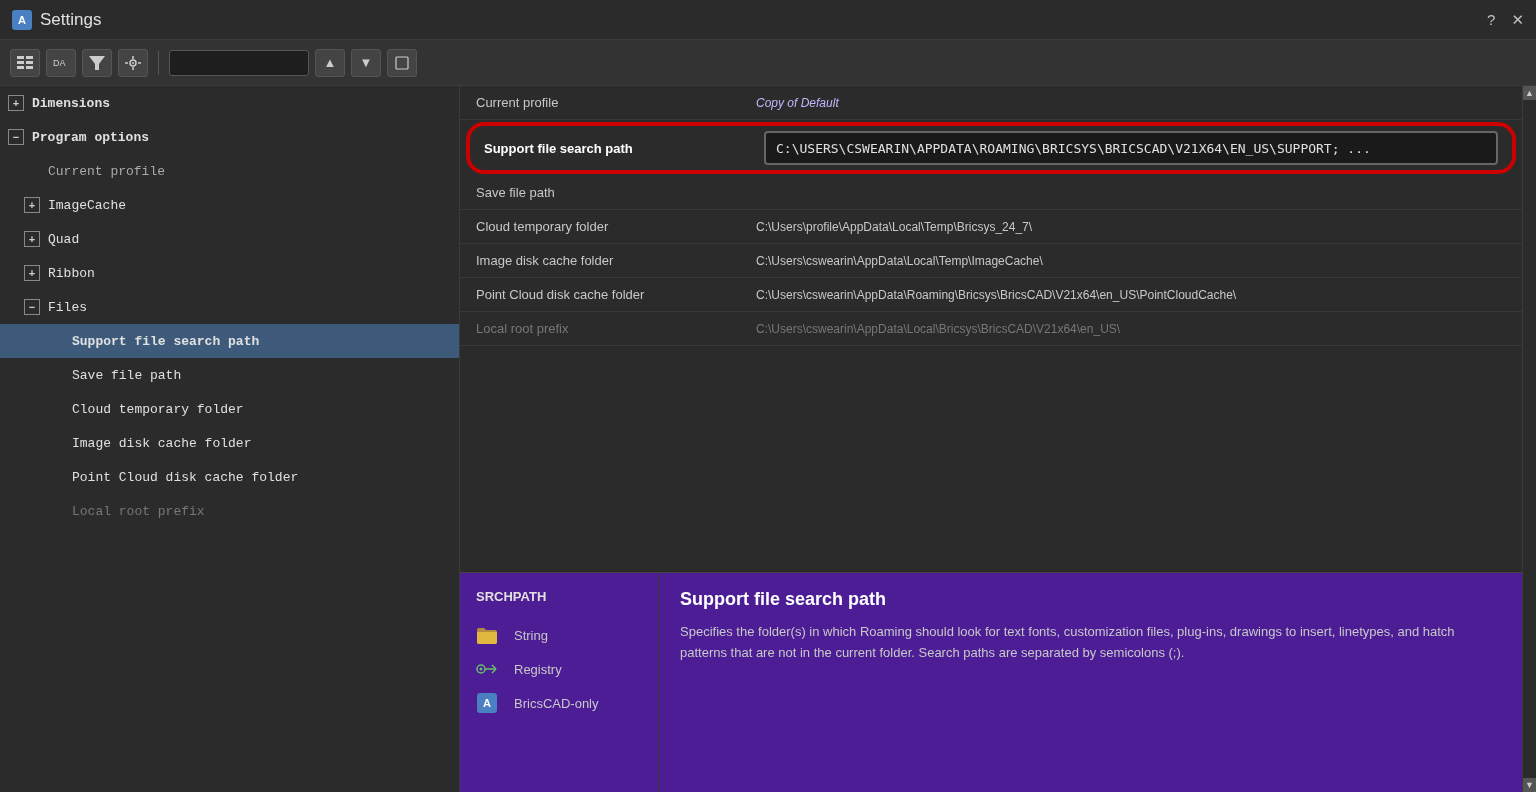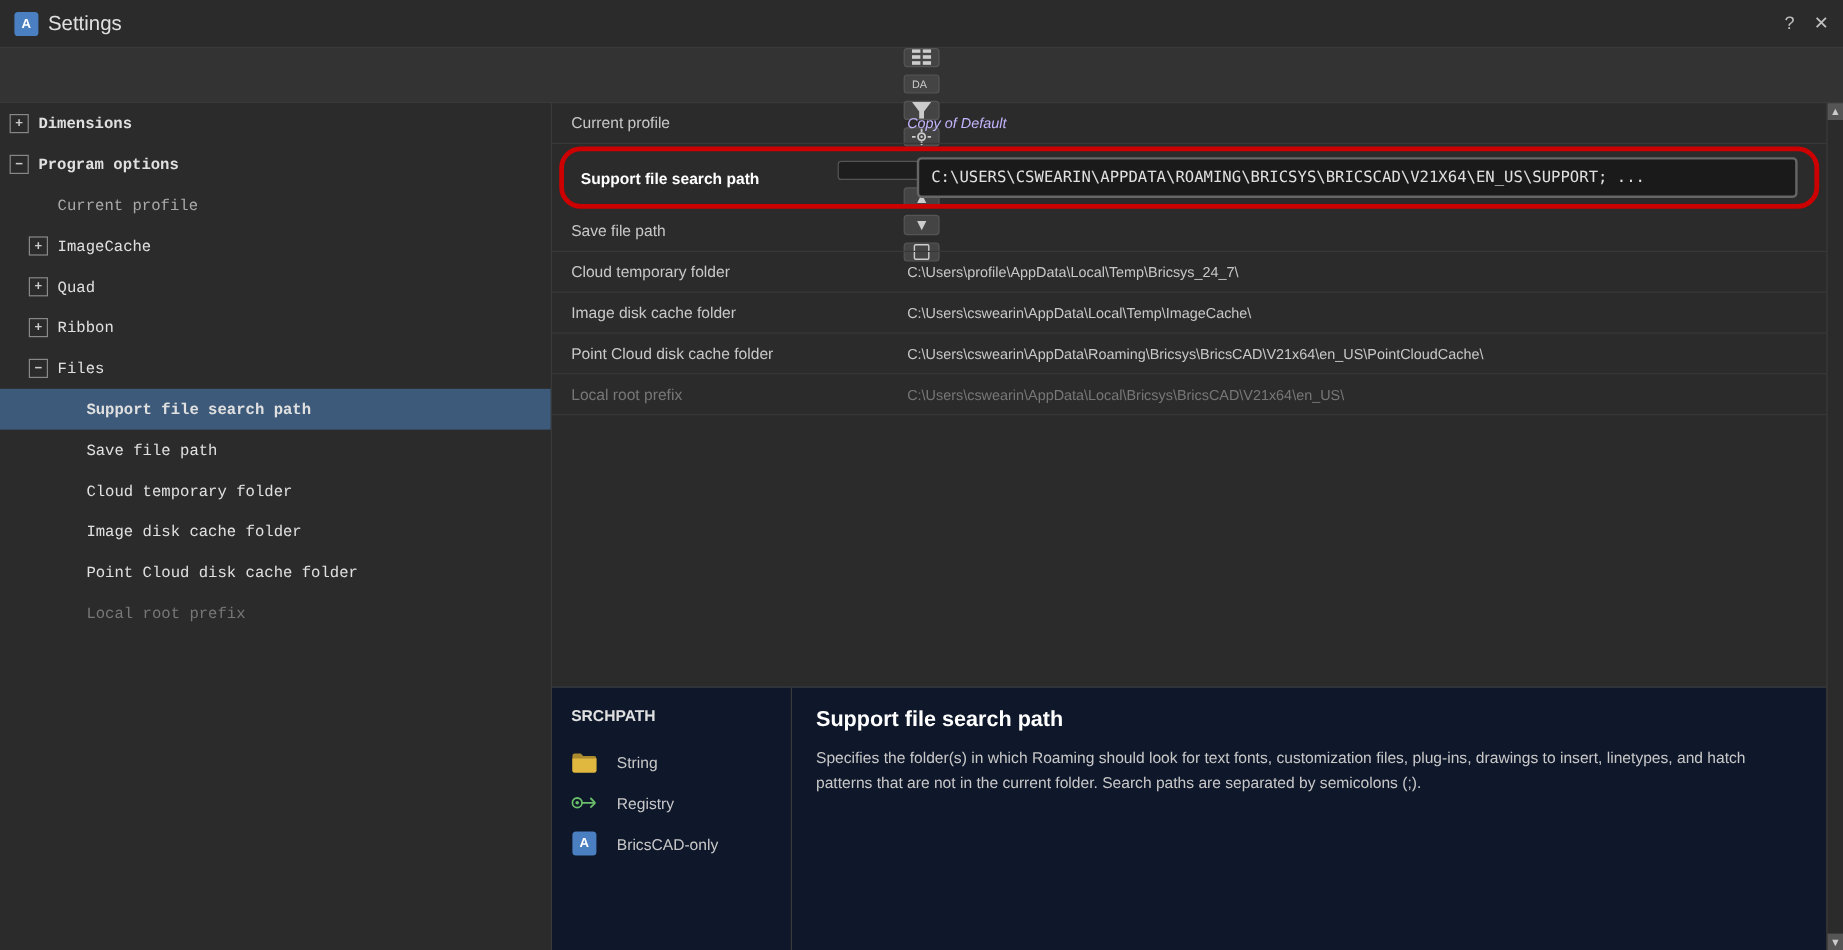--- a/index.html
+++ b/index.html
@@ -55,21 +55,20 @@
 
     
     .toolbar {
       height: 46px;
       background: #333333;
       display: flex;
       align-items: center;
       padding: 0 10px;
       gap: 6px;
       border-bottom: 1px solid #3a3a3a;
-      flex-direction: column;
     }
     .toolbar-icon-btn {
       width: 30px;
       height: 28px;
       background: #444;
       border: 1px solid #555;
       border-radius: 3px;
       display: flex;
       align-items: center;
       justify-content: center;
@@ -211,21 +210,21 @@
       text-overflow: ellipsis;
       white-space: nowrap;
       height: 34px;
       display: flex;
       align-items: center;
     }
 
     
     .info-panel {
       height: 220px;
-      background: #0f172a;
+      background: #4c1d95;
       border-top: 1px solid #444;
       display: flex;
       gap: 0;
     }
 
     .info-left {
       width: 200px;
       padding: 16px;
       border-right: 1px solid #3a3a3a;
     }

